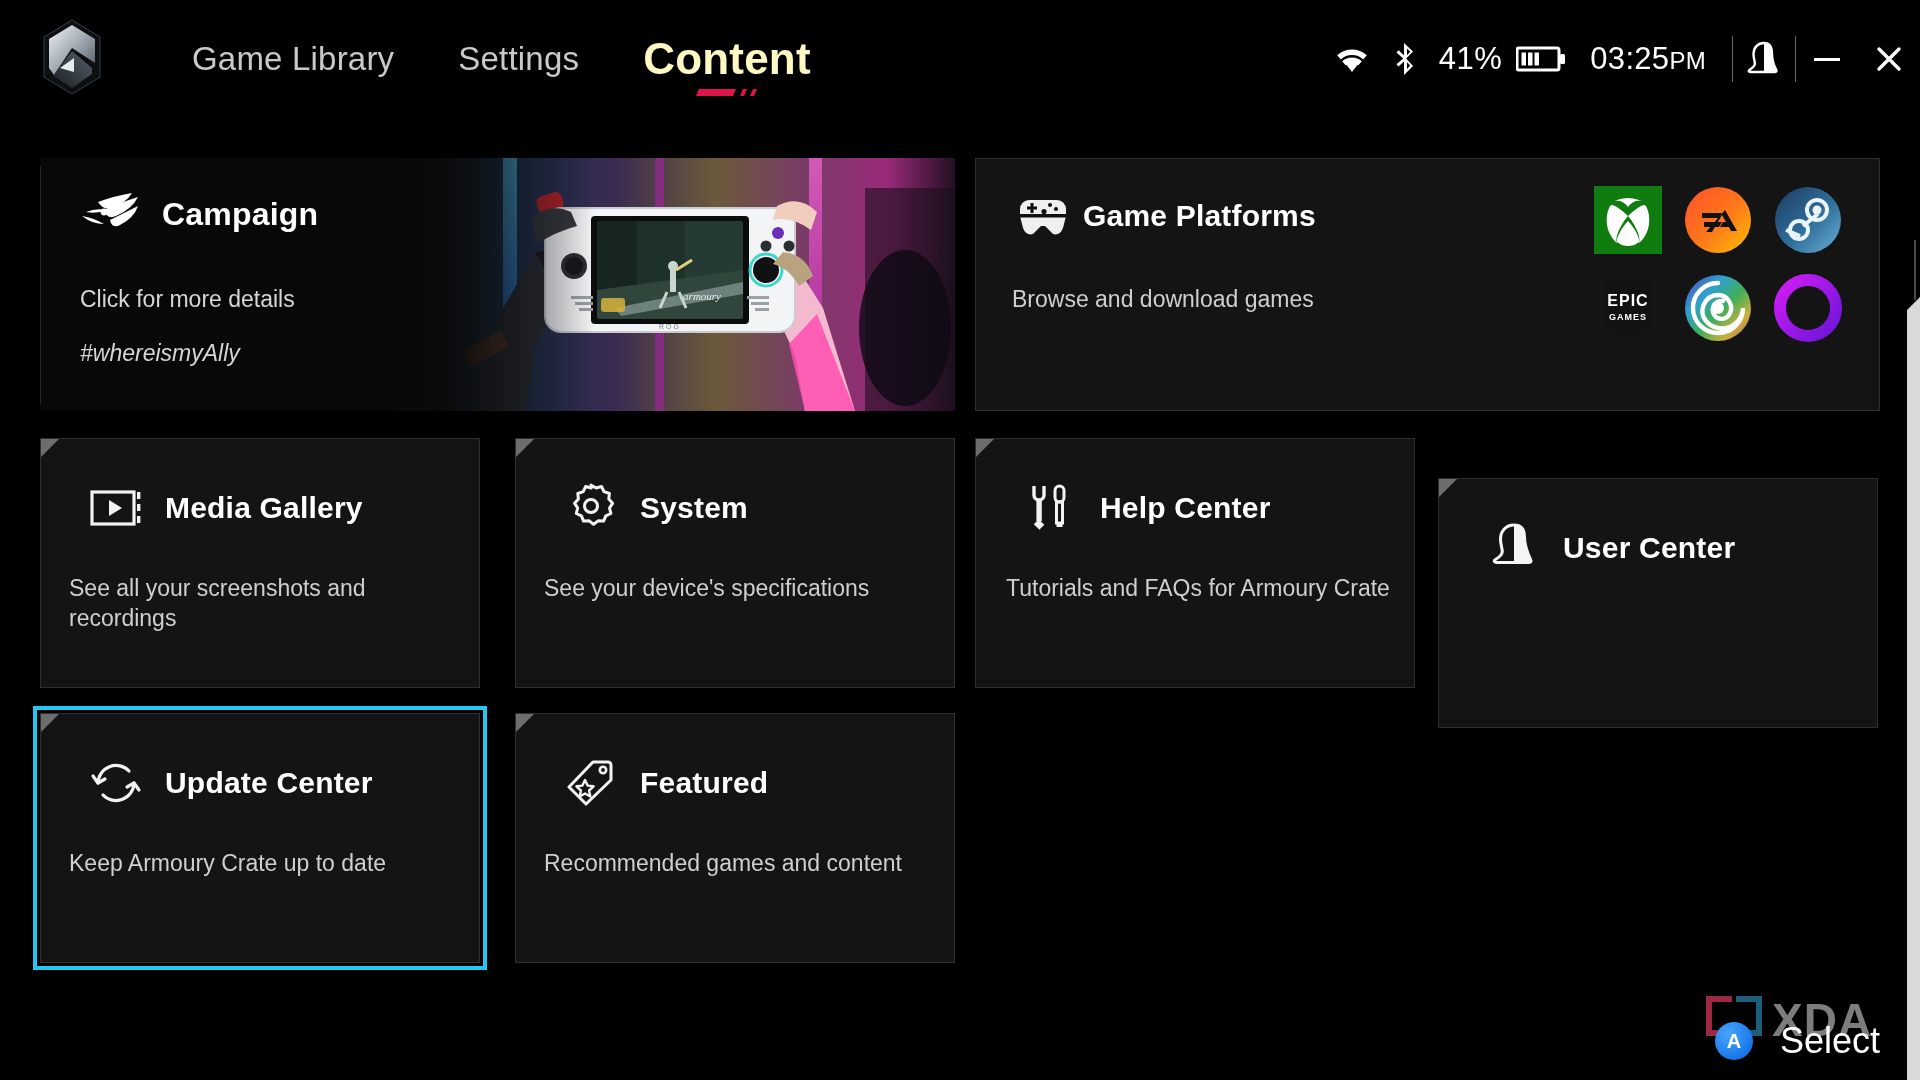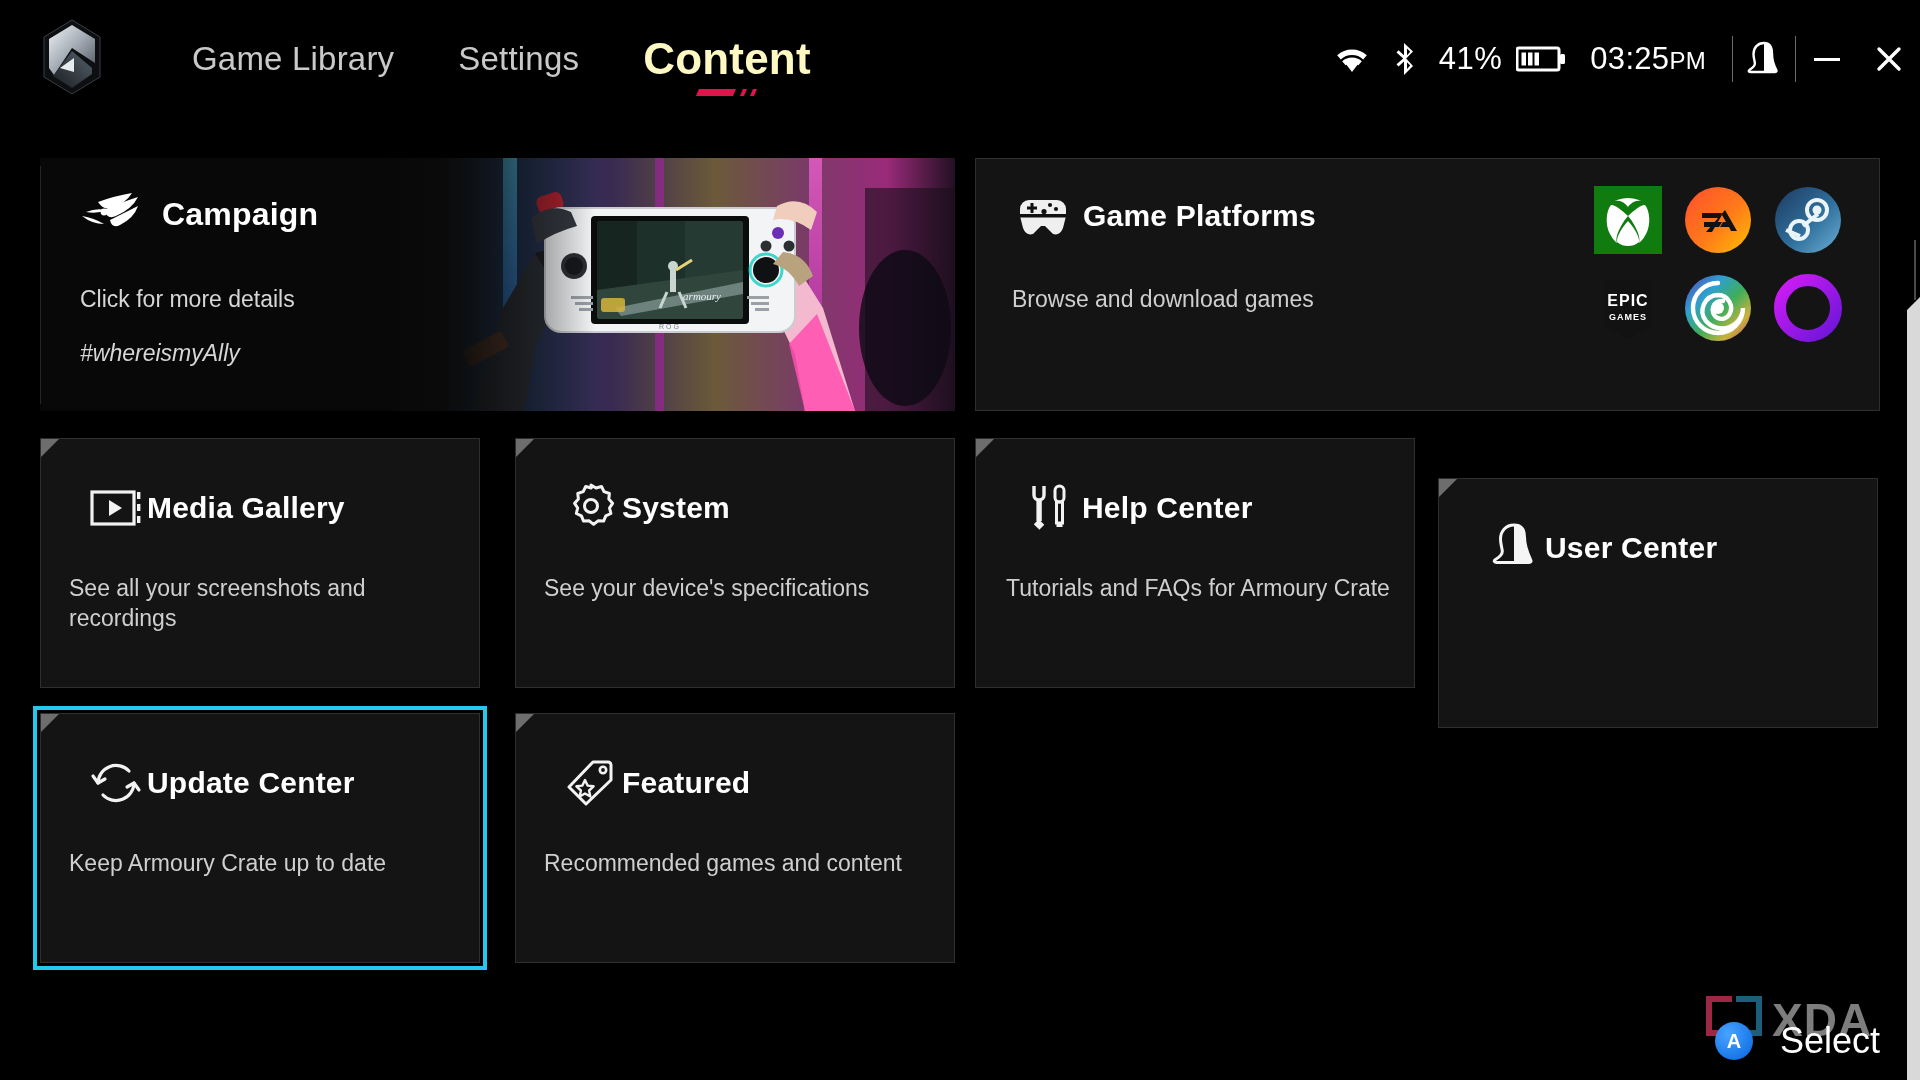--- a/index.html
+++ b/index.html
@@ -89,21 +89,21 @@
   
   .sm { width: 440px; height: 250px; }
   #card-media    { left: 40px;   top: 320px; }
   #card-system   { left: 515px;  top: 320px; }
   #card-help     { left: 975px;  top: 320px; }
   #card-user     { left: 1438px; top: 320px; margin-top: 40px; }
   
   #card-update   { left: 40px;   top: 595px; }
   #card-featured { left: 515px;  top: 595px; }
 
-  .sm .card-head { left: 44px; top: 38px; gap: 0; }
+  .sm .card-head { left: 44px; top: 38px; gap: 18px; }
   .sm .card-desc { left: 28px; top: 135px; width: 390px; }
   #card-help .card-desc, #card-user .card-desc { left: 30px; }
 
   .focused { outline: 4px solid #22c8f0; outline-offset: 3px; }
 
   
   .watermark { position: absolute; right: 30px; bottom: 22px; display: flex; align-items: center; gap: 0; pointer-events: none; }
   .select-row { position: absolute; right: 40px; bottom: 18px; display: flex; align-items: center; gap: 10px; }
   .abtn { width: 38px; height: 38px; border-radius: 50%; background: radial-gradient(circle at 35% 32%, #4aa3ff 0%, #1878e8 70%, #0a5fd0 100%);
           display: flex; align-items: center; justify-content: center; color: #fff; font-size: 20px; font-weight: 700; }

